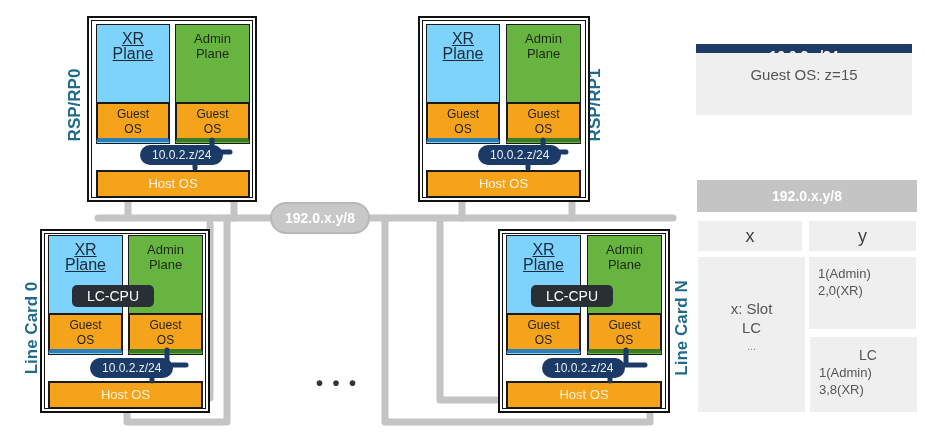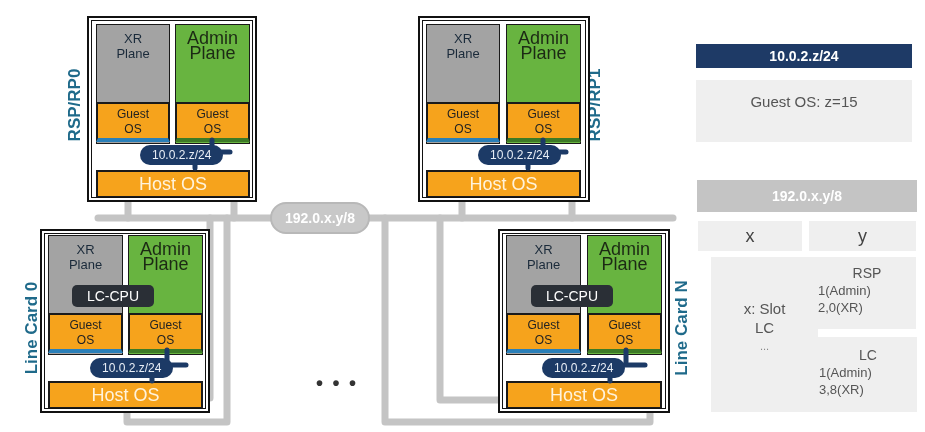--- a/index.html
+++ b/index.html
@@ -1,26 +1,26 @@
 <!DOCTYPE html>
 <html><head>
 <meta charset="utf-8">
 <style>
   html,body{margin:0;padding:0;background:#ffffff;}
   body{width:925px;height:432px;position:relative;overflow:hidden;font-family:"Liberation Sans",sans-serif;}
   .abs{position:absolute;}
   .card{position:absolute;border:2px solid #111;background:#fff;box-sizing:border-box;}
   .card::after{content:"";position:absolute;left:2px;top:2px;right:2px;bottom:2px;border:1px solid #111;pointer-events:none;}
-  .plane{position:absolute;box-sizing:border-box;border:1px solid #1a1a1a;text-align:center;font-size:18px;line-height:15px;padding-top:6px;}
-  .xr{background:#a3a3a3;color:#1a2a3a;font-size:13px;line-height:15px;}
+  .plane{position:absolute;box-sizing:border-box;border:1px solid #1a1a1a;text-align:center;font-size:13px;line-height:15px;padding-top:6px;}
+  .xr{background:#7dd3fc;color:#1a2a3a;font-size:16px;line-height:15px;text-decoration:underline;}
   .admin{background:#68b440;color:#1c2a14;}
   .guest{position:absolute;box-sizing:border-box;background:#f6a31c;border:2px solid #1a1a1a;text-align:center;font-size:12px;line-height:15px;color:#222;padding-top:3px;}
   .guest.xrg{border-bottom:4px solid #2a7fb8;}
   .guest.adg{border-bottom:4px solid #3d7a26;}
-  .host{position:absolute;box-sizing:border-box;background:#f6a31c;border:2px solid #1a1a1a;text-align:center;color:#fff3dc;font-size:18px;line-height:24px;}
+  .host{position:absolute;box-sizing:border-box;background:#f6a31c;border:2px solid #1a1a1a;text-align:center;color:#fff3dc;font-size:13px;line-height:24px;}
   .pill{position:absolute;background:#1c3a66;color:#e8eef6;font-size:12px;line-height:20px;height:20px;border-radius:10px;padding:0 12px;white-space:nowrap;}
   .lc-cpu{position:absolute;background:#2a2f36;color:#fff;border-radius:5px;font-size:14px;line-height:22px;text-align:center;}
   .vlabel{position:absolute;color:#1f6a8a;font-weight:bold;font-size:17px;white-space:nowrap;transform:rotate(-90deg);transform-origin:center center;text-align:center;}
   .bus-label{position:absolute;background:#c8c8c8;border:2px solid #b8b8b8;color:#fff;font-weight:bold;font-size:14px;text-align:center;border-radius:16px;box-sizing:border-box;line-height:28px;}
   .tbl-head-dark{position:absolute;background:#1e3a66;color:#fff;font-weight:bold;font-size:14px;text-align:center;line-height:24px;}
   .tbl-cell{position:absolute;background:#efefef;color:#555;text-align:center;box-sizing:border-box;}
   .tbl-head-gray{position:absolute;background:#c4c4c4;color:#fff;font-weight:bold;font-size:14px;text-align:center;line-height:32px;}
   svg{position:absolute;left:0;top:0;}
 </style>
 </head>
@@ -155,36 +155,35 @@
     <line x1="610" y1="372" x2="610" y2="381"></line>
   </g>
 </svg>
 
 <div class="pill" style="left:140px;top:145px;">10.0.2.z/24</div>
 <div class="pill" style="left:478px;top:145px;">10.0.2.z/24</div>
 <div class="pill" style="left:90px;top:358px;">10.0.2.z/24</div>
 <div class="pill" style="left:542px;top:358px;">10.0.2.z/24</div>
 
 <div class="tbl-head-dark" style="left:696px;top:44px;width:216px;height:24px;">10.0.2.z/24</div>
-<div class="tbl-cell" style="left:696px;top:80px;width:216px;height:62px;font-size:15px;line-height:19px;padding-top:12px;">
+<div class="tbl-cell" style="left:696px;top:53px;width:216px;height:62px;font-size:15px;line-height:19px;padding-top:12px;">
   <div>Guest OS: z=15</div>
 </div>
 
 <div class="tbl-head-gray" style="left:697px;top:180px;width:220px;height:32px;">192.0.x.y/8</div>
 <div class="tbl-cell" style="left:698px;top:221px;width:104px;height:30px;font-size:18px;line-height:30px;color:#444;">x</div>
 <div class="tbl-cell" style="left:809px;top:221px;width:107px;height:30px;font-size:18px;line-height:30px;color:#444;">y</div>
 
-<div class="tbl-cell" style="left:698px;top:257px;width:107px;height:155px;font-size:15px;line-height:19px;padding-top:42px;margin-left:13px;">
+<div class="tbl-cell" style="left:698px;top:257px;width:107px;height:155px;font-size:15px;line-height:19px;padding-top:42px;">
   <div>x: Slot</div>
   <div>LC</div>
   <div style="font-size:11px;color:#888;">...</div>
 </div>
 
 <div class="tbl-cell" style="left:809px;top:257px;width:107px;height:72px;font-size:13px;line-height:17px;padding-top:8px;text-align:left;padding-left:9px;">
-  <div style="text-align:center;font-size:14px;">RSP</div>
   <div>1(Admin)</div>
   <div>2,0(XR)</div>
 </div>
 
 <div class="tbl-cell" style="left:810px;top:337px;width:107px;height:75px;font-size:13px;line-height:17px;padding-top:10px;text-align:left;padding-left:9px;">
   <div style="text-align:center;font-size:14px;">LC</div>
   <div>1(Admin)</div>
   <div>3,8(XR)</div>
 </div>
 

